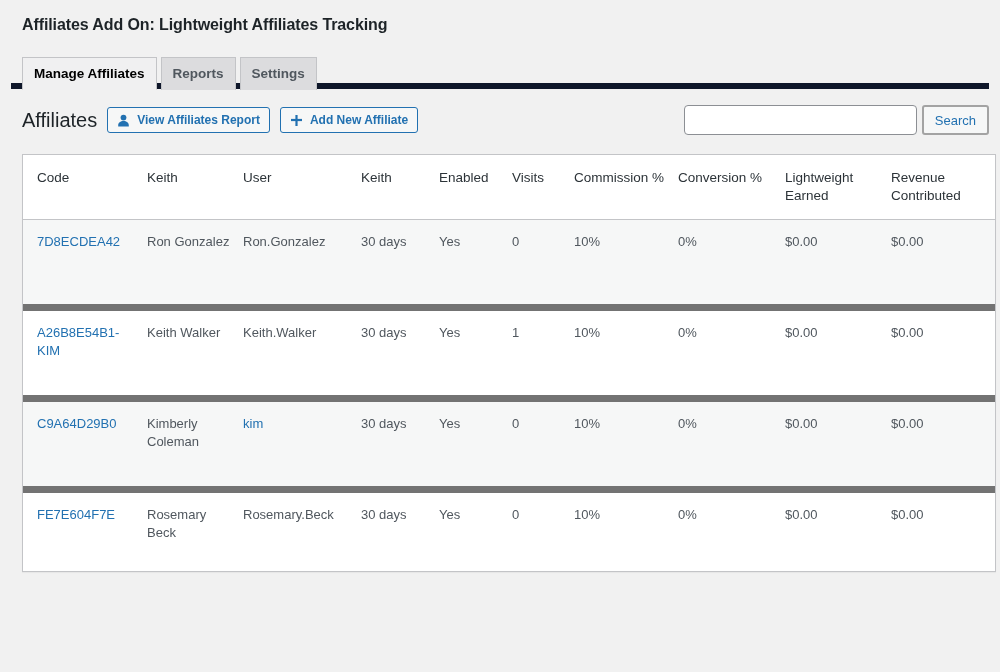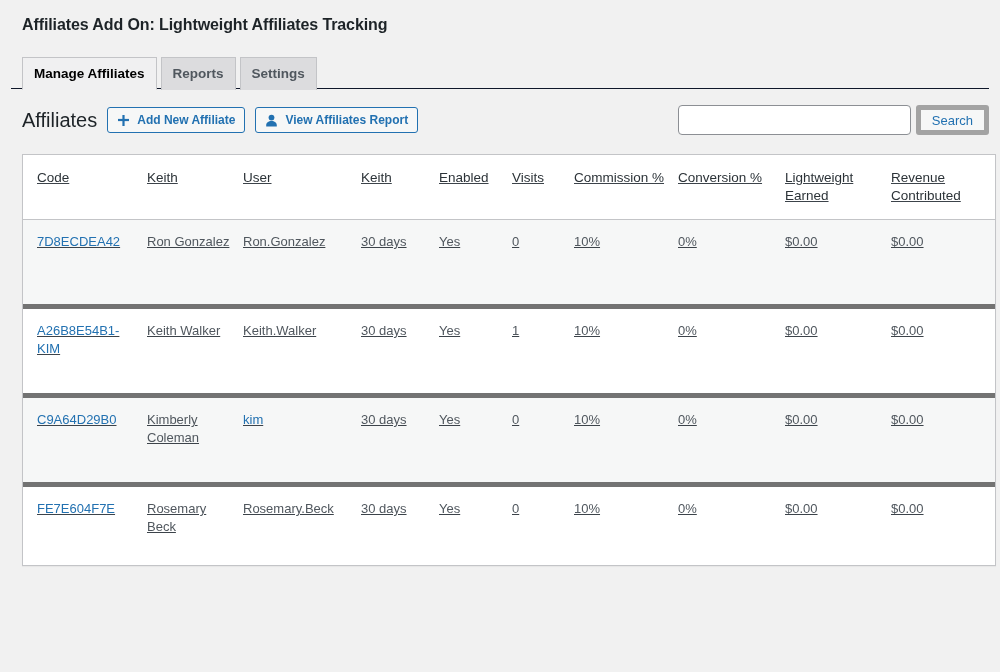--- a/index.html
+++ b/index.html
@@ -35,21 +35,21 @@
     letter-spacing: -0.1px;
   }
 
   
   .nav-tab-wrapper {
     position: relative;
     margin: 22px 0 0 0;
     padding-left: 11px;
     height: 33px;
     box-sizing: border-box;
-    border-bottom: 1px solid #0f172a;
+    border-bottom: 6px solid #0f172a;
     font-size: 0;
   }
   .nav-tab {
     display: inline-block;
     position: relative;
     top: 1px;
     box-sizing: border-box;
     margin: 0 4px -1px 0;
     padding: 6px 11px 7px;
     height: 33px;
@@ -140,62 +140,61 @@
     outline: none;
   }
   .search-submit {
     box-sizing: border-box;
     height: 30px;
     padding: 0 11px;
     font-size: 13px;
     font-family: "Liberation Sans", sans-serif;
     color: #2271b1;
     background: #f6f7f7;
-    border: 5px solid #a3a3a3;
+    border: 2px solid #a3a3a3;
     border-radius: 3px;
     cursor: pointer;
     white-space: nowrap;
   }
 
   
   .table-wrap {
     margin: 13px 0 0 11px;
     width: 974px;
     box-sizing: border-box;
     background: #fff;
     border: 1px solid #c3c4c7;
     box-shadow: 0 1px 1px rgba(0,0,0,0.04);
   }
   table.affiliates {
     width: 100%;
     border-collapse: collapse;
     table-layout: fixed;
     font-size: 13px;
-    text-decoration: underline;
   }
   table.affiliates thead th {
     text-align: left;
     vertical-align: top;
     font-weight: normal;
     color: #2c3338;
     font-size: 13.5px;
     line-height: 18px;
     padding: 14px 10px 14px 0;
     background: #fff;
     border-bottom: 1px solid #c3c4c7;
     white-space: normal;
   }
   table.affiliates thead th:first-child { padding-left: 14px; }
   table.affiliates tbody td {
     vertical-align: top;
     color: #50575e;
     font-size: 13px;
     line-height: 18px;
     padding: 13px 10px 13px 0;
-    border-bottom: 5px solid #737373;
+    border-bottom: 7px solid #737373;
     word-wrap: break-word;
     overflow-wrap: break-word;
   }
   table.affiliates tbody td:first-child { padding-left: 14px; }
   table.affiliates tbody tr.alt td { background: #f6f7f7; }
   table.affiliates tbody tr:last-child td { border-bottom: none; }
   .row-pad { height: 58px; }
   .row-pad-last { height: 52px; }
 
   a.link {
@@ -225,35 +224,35 @@
     <a class="nav-tab active">Manage Affiliates</a><a class="nav-tab">Reports</a><a class="nav-tab">Settings</a>
   </nav>
 
   <div class="toolbar">
     <div class="toolbar-left">
       <h2 class="section-heading">Affiliates</h2>
 
       <button class="btn">
         <span class="icon">
           <svg width="13" height="13" viewBox="0 0 13 13" aria-hidden="true">
+            <circle cx="6.5" cy="3.6" r="2.9" fill="#2271b1"></circle>
+            <path d="M6.5 7.1c3.1 0 5.3 1.9 5.3 4.2v1.2H1.2v-1.2c0-2.3 2.2-4.2 5.3-4.2z" fill="#2271b1"></path>
+          </svg>
+        </span>
+        <span>View Affiliates Report</span>
+      </button>
+
+      <button class="btn">
+        <span class="icon">
+          <svg width="13" height="13" viewBox="0 0 13 13" aria-hidden="true">
             <rect x="5.4" y="1" width="2.2" height="11" fill="#2271b1"></rect>
             <rect x="1" y="4.9" width="11" height="2.2" fill="#2271b1"></rect>
           </svg>
         </span>
         <span>Add New Affiliate</span>
-      </button>
-
-      <button class="btn">
-        <span class="icon">
-          <svg width="13" height="13" viewBox="0 0 13 13" aria-hidden="true">
-            <circle cx="6.5" cy="3.6" r="2.9" fill="#2271b1"></circle>
-            <path d="M6.5 7.1c3.1 0 5.3 1.9 5.3 4.2v1.2H1.2v-1.2c0-2.3 2.2-4.2 5.3-4.2z" fill="#2271b1"></path>
-          </svg>
-        </span>
-        <span>View Affiliates Report</span>
       </button>
     </div>
 
     <div class="search-box">
       <input class="search-input" type="text" placeholder="" style="">
       <button class="search-submit">Search</button>
     </div>
   </div>
 
   <div class="table-wrap">

